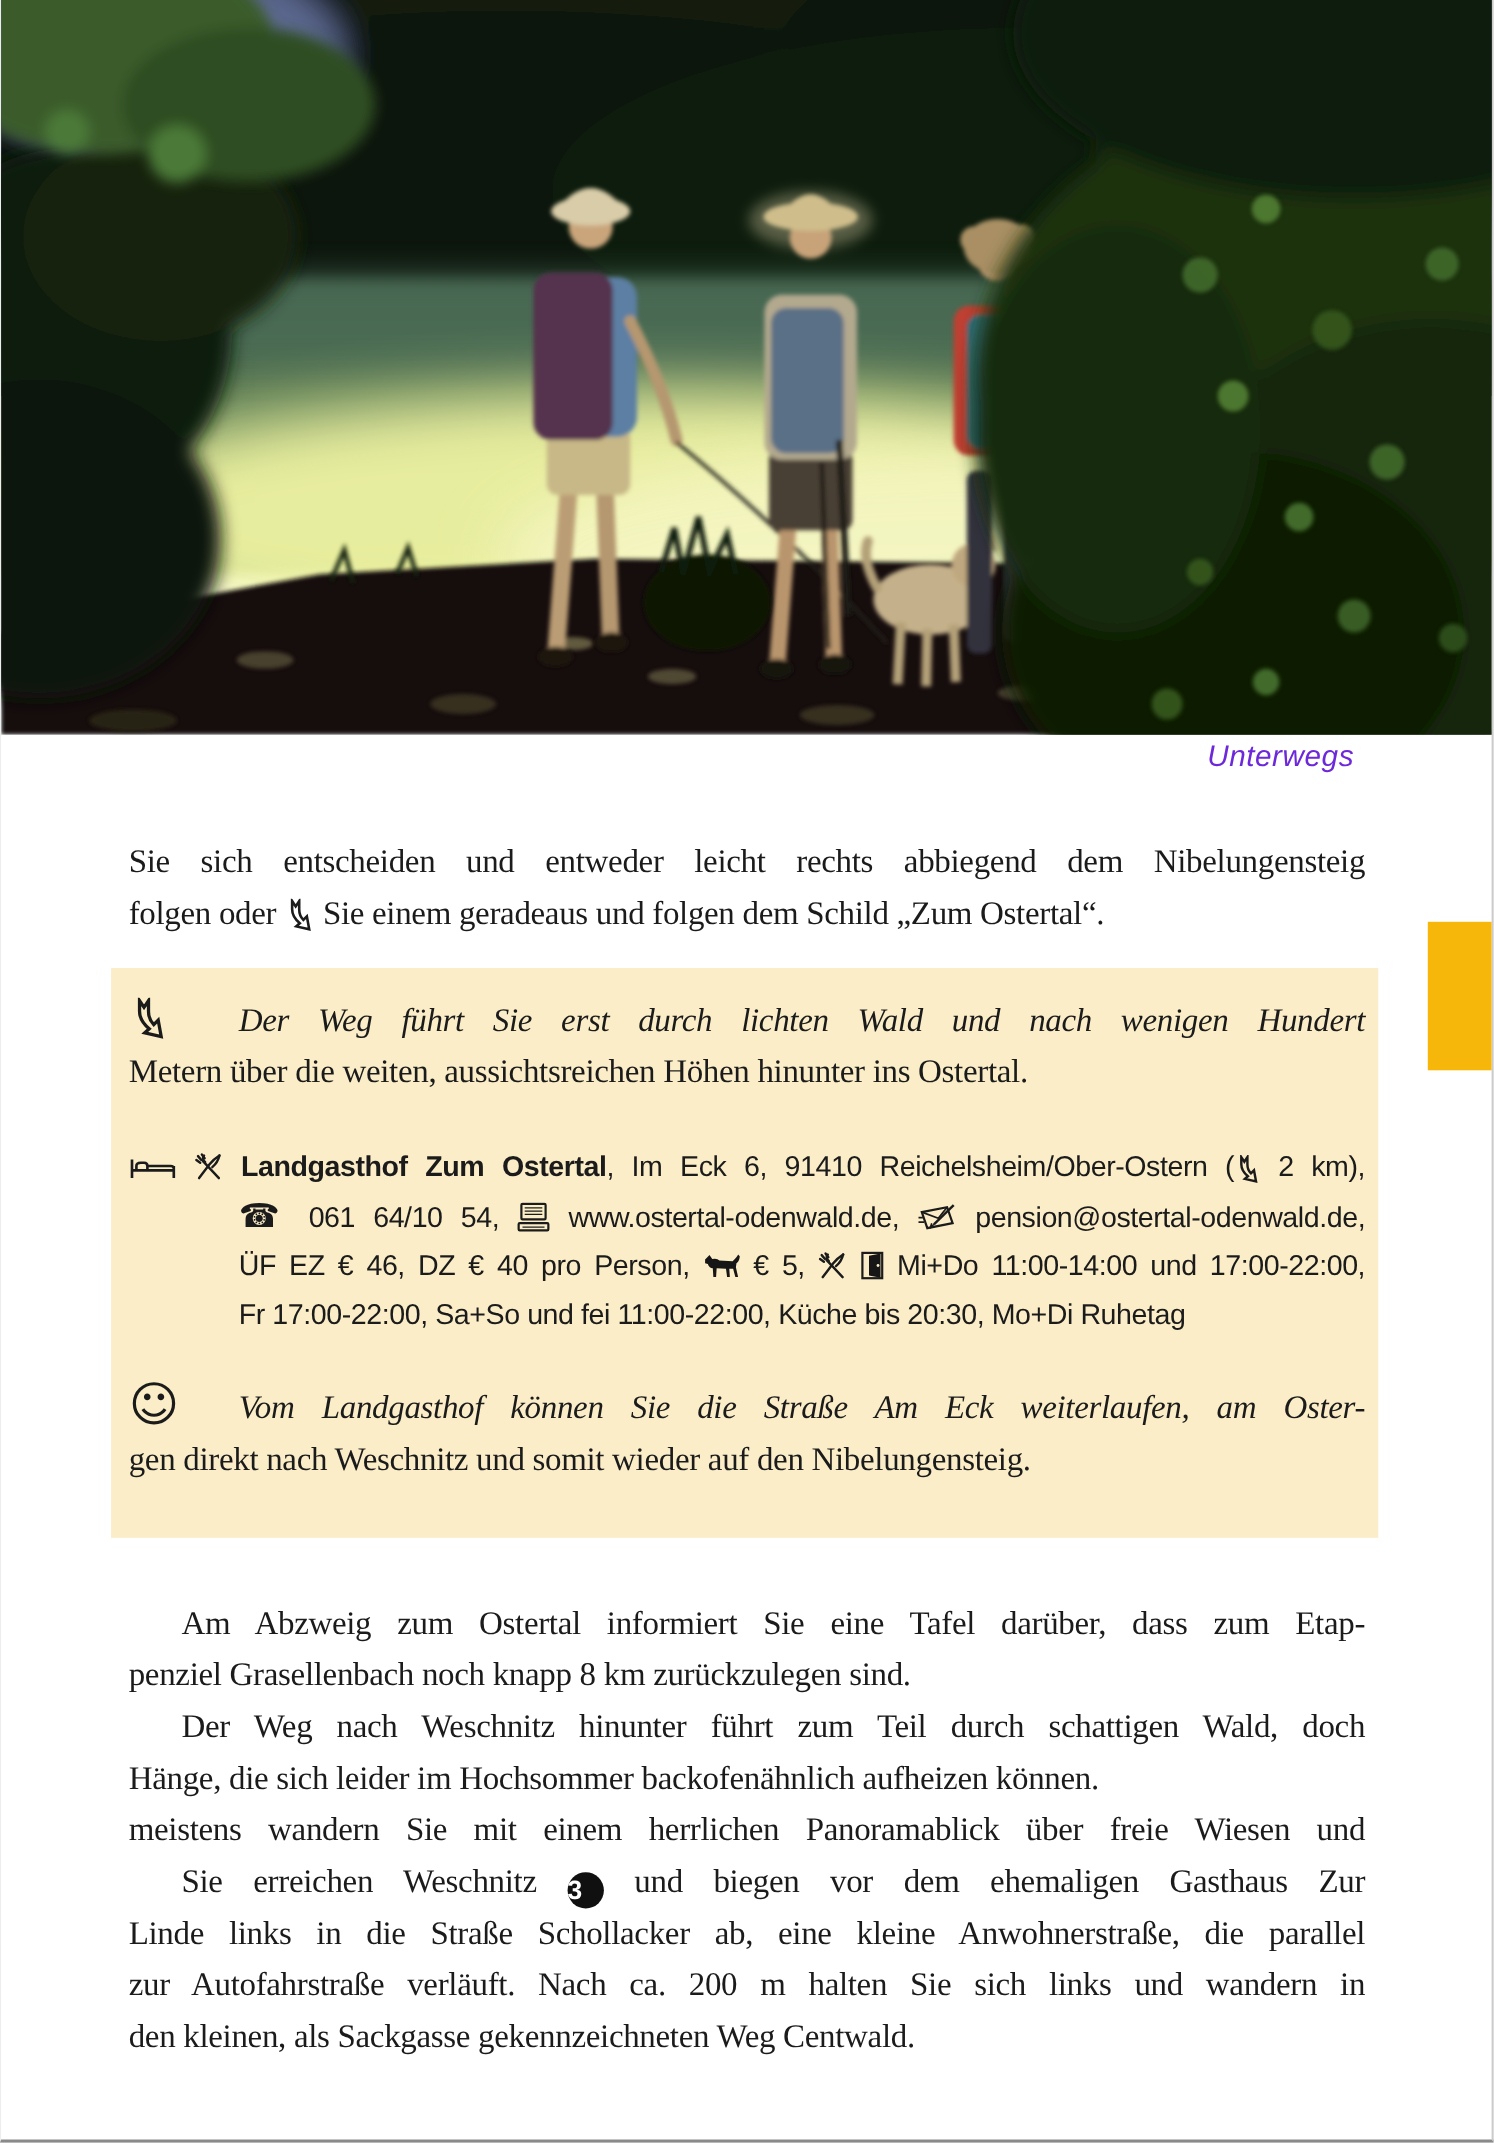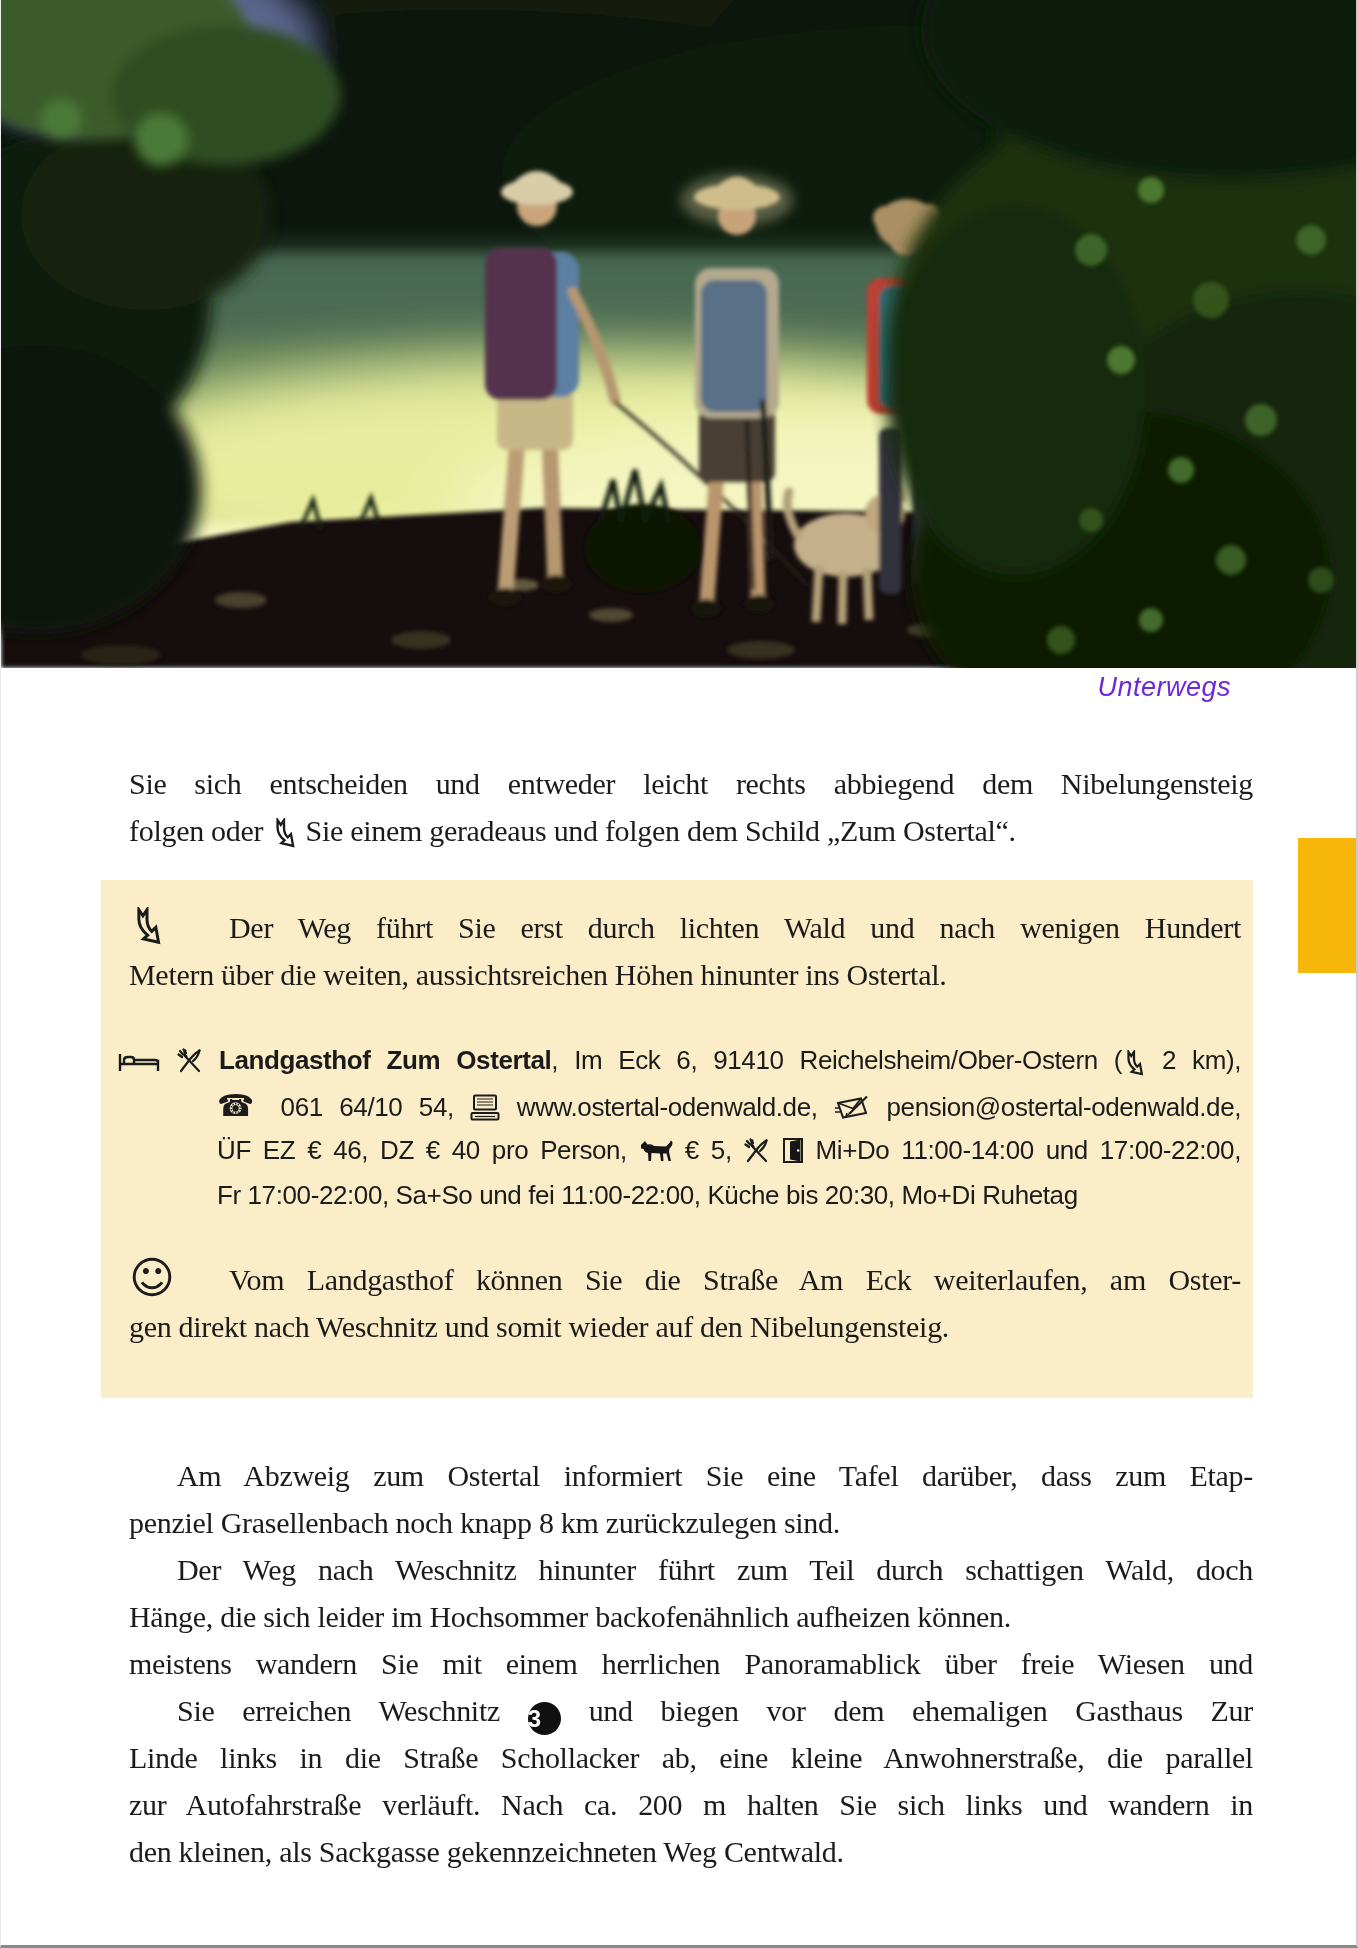--- a/index.html
+++ b/index.html
@@ -3,26 +3,26 @@
 <meta charset="utf-8">
 <style>
   html,body{margin:0;padding:0;background:#ffffff;}
   body{width:1358px;height:1948px;position:relative;font-family:"Liberation Serif",serif;color:#1b1b1b;}
   .page{position:absolute;inset:0;width:1358px;height:1948px;box-sizing:border-box;background:#ffffff;
         border-left:1px solid #ededed;border-right:2px solid #cbcbcb;border-bottom:3px solid #8a8a8a;overflow:hidden;}
   .photo{position:absolute;top:0;left:0;width:1358px;height:668px;display:block;}
   .caption{position:absolute;top:672px;left:0;width:1358px;box-sizing:border-box;padding-right:128px;
            text-align:right;font-family:"Liberation Sans",sans-serif;font-style:italic;font-size:27px;
            letter-spacing:.5px;color:#6d28d9;}
-  .serif{font-family:"Liberation Serif",serif;font-size:30px;letter-spacing:-.3px;margin-left:12px;}
+  .serif{font-family:"Liberation Serif",serif;font-size:30px;letter-spacing:-.3px;}
   .sans{font-family:"Liberation Sans",sans-serif;font-size:26px;letter-spacing:-.4px;}
   .ln{position:relative;height:47px;line-height:47px;white-space:nowrap;}
   .ln-s{position:relative;height:45px;line-height:45px;white-space:nowrap;}
   .j{text-align:justify;text-align-last:justify;text-justify:inter-word;}
-  .ind{padding-left:100px;}
+  .ind{padding-left:100px;font-style:italic;}
   .ind2{padding-left:100px;}
   .find{padding-left:48px;}
   .intro{position:absolute;top:760px;left:116px;width:1124px;}
   .box{position:absolute;top:880px;left:100px;width:1152px;height:518px;box-sizing:border-box;
        background:#faedc7;padding:24px 12px 0 16px;}
   .listing{margin-top:40px;}
   .tip{margin-top:38px;}
   .after{position:absolute;top:1452px;left:116px;width:1124px;}
   .tab{position:absolute;top:838px;left:1297px;width:61px;height:135px;background:#f6b70a;}
   .icon-svg{display:inline-block;vertical-align:-5px;line-height:0;}

